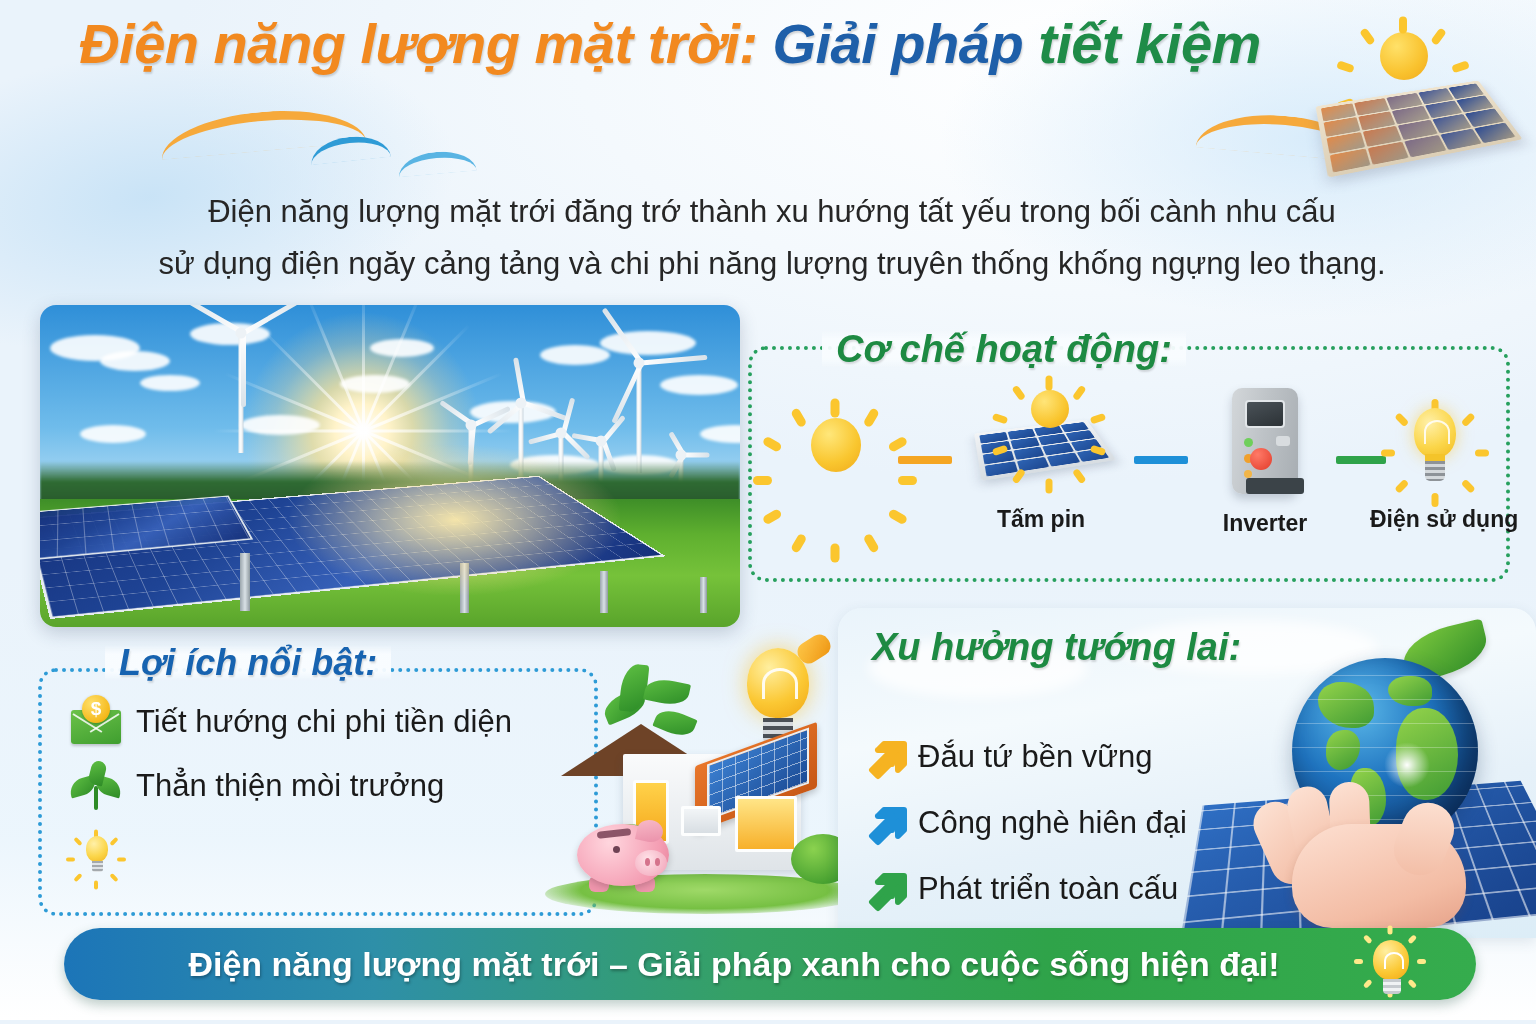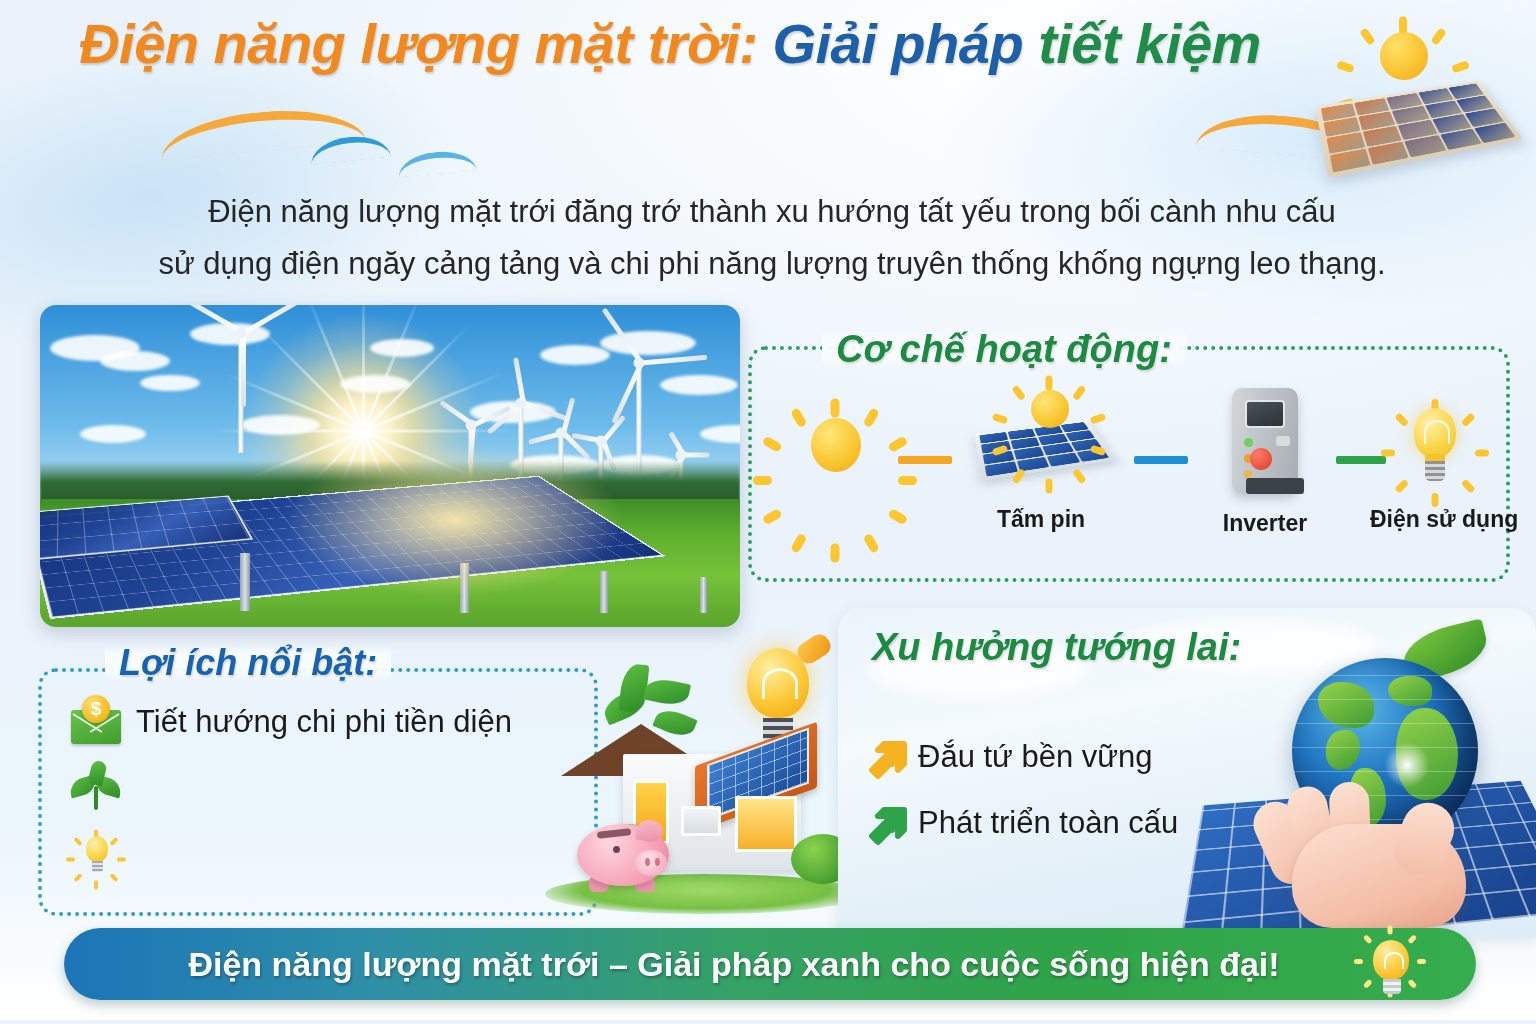--- a/index.html
+++ b/index.html
@@ -576,20 +576,21 @@
       </div>
       <div class="benefit-text">Tiết hướng chi phi tiền diện</div>
     </div>
     <div class="benefit-row">
       <div class="benefit-icon">
         <div class="stem"></div>
         <div class="leafL"></div>
         <div class="leafR"></div>
         <div class="leafT"></div>
       </div>
+      <div class="benefit-text">Thẳn thiện mòi trưởng</div>
     </div>
     <div class="benefit-row">
       <div class="benefit-icon">
         <div id="ben-bulb-rays">
             <div class="sray2" style="transform: translate(-50%, -50%) rotate(0deg) translateY(-14px);"></div>
             <div class="sray2" style="transform: translate(-50%, -50%) rotate(45deg) translateY(-14px);"></div>
             <div class="sray2" style="transform: translate(-50%, -50%) rotate(90deg) translateY(-14px);"></div>
             <div class="sray2" style="transform: translate(-50%, -50%) rotate(135deg) translateY(-14px);"></div>
             <div class="sray2" style="transform: translate(-50%, -50%) rotate(180deg) translateY(-14px);"></div>
             <div class="sray2" style="transform: translate(-50%, -50%) rotate(225deg) translateY(-14px);"></div>
@@ -650,20 +651,28 @@
       <div class="trend-arrow">
         <svg viewBox="0 0 46 46" width="46" height="46">
             <path d="M10 36 L30 16 M30 16 L16 16 M30 16 L30 30 M10 36 L16 42 L36 22 L36 36 L42 30 L42 10 L22 10 L16 16 L30 16 L10 36Z" fill="#F6B321" stroke="#F6B321" stroke-width="6" stroke-linejoin="round" stroke-linecap="round"></path>
           </svg>
       </div>
       <div class="trend-text">Đắu tứ bền vững</div>
     </div>
     <div class="trend-row">
       <div class="trend-arrow">
         <svg viewBox="0 0 46 46" width="46" height="46">
+            <path d="M10 36 L30 16 M30 16 L16 16 M30 16 L30 30 M10 36 L16 42 L36 22 L36 36 L42 30 L42 10 L22 10 L16 16 L30 16 L10 36Z" fill="#1E90D8" stroke="#1E90D8" stroke-width="6" stroke-linejoin="round" stroke-linecap="round"></path>
+          </svg>
+      </div>
+      <div class="trend-text">Công nghè hiên đại</div>
+    </div>
+    <div class="trend-row">
+      <div class="trend-arrow">
+        <svg viewBox="0 0 46 46" width="46" height="46">
             <path d="M10 36 L30 16 M30 16 L16 16 M30 16 L30 30 M10 36 L16 42 L36 22 L36 36 L42 30 L42 10 L22 10 L16 16 L30 16 L10 36Z" fill="#2FA34A" stroke="#2FA34A" stroke-width="6" stroke-linejoin="round" stroke-linecap="round"></path>
           </svg>
       </div>
       <div class="trend-text">Phát triển toàn cấu</div>
     </div>
   </div>
 
   <div id="globe-hand">
     <div class="globe-leaf"></div>
     <div class="globe">

